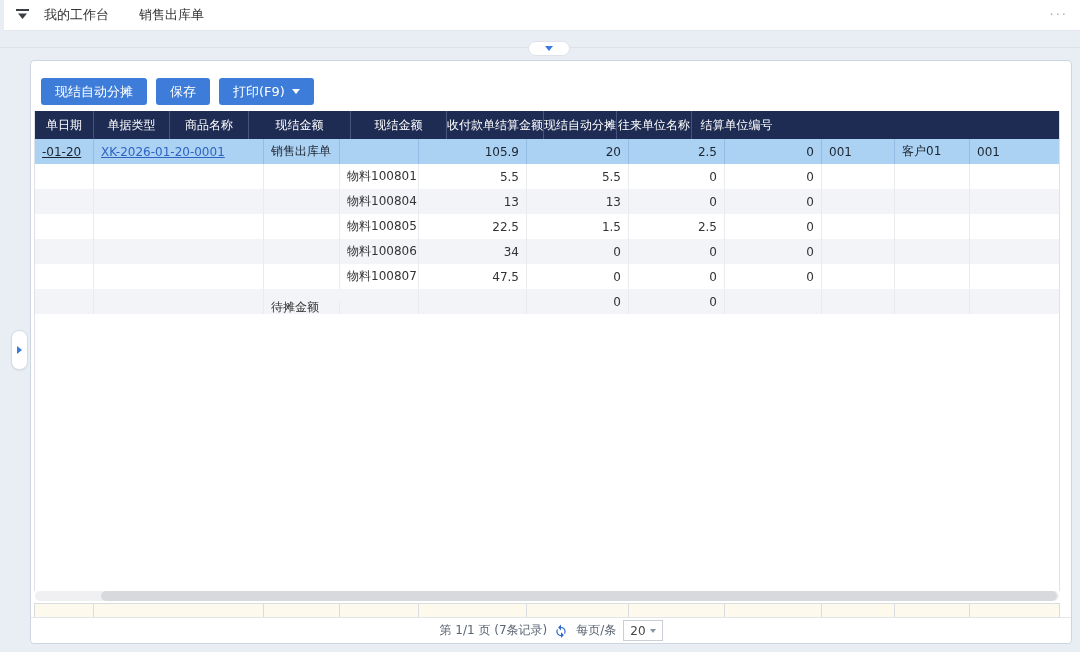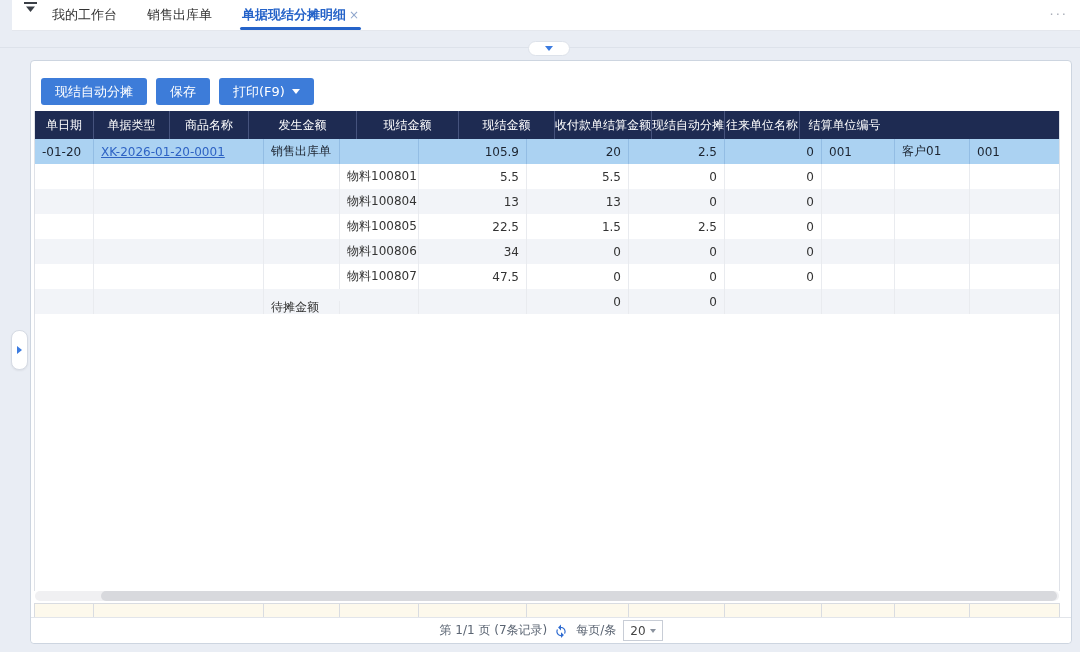--- a/index.html
+++ b/index.html
@@ -2,22 +2,22 @@
 <html><head>
 <meta charset="utf-8">
 <style>
   html,body{margin:0;padding:0}
   body{
     width:1080px;height:652px;position:relative;overflow:hidden;
     background:#e9edf4;color:#333;
     font-family:"DejaVu Sans","Liberation Sans",sans-serif;font-size:12px;
   }
   
-  .tabbar{position:absolute;top:0;left:12px;right:0;height:31px;background:#fff;
-    border-bottom:1px solid #e4e7ed;display:flex;align-items:flex-start;padding-left:10px;box-sizing:border-box}
+  .tabbar{position:absolute;top:0;left:4px;right:0;height:31px;background:#fff;
+    border-bottom:1px solid #e4e7ed;display:flex;align-items:center;padding-left:10px;box-sizing:border-box}
   .filter-icon{width:16px;height:16px;margin-right:14px;display:flex;align-items:center;justify-content:center}
   .tab-list{display:flex;height:100%}
   .tab{display:flex;align-items:center;height:100%;margin-right:30px;color:#333;
     font-size:13px;position:relative;cursor:pointer;white-space:nowrap}
   .tab.active{color:#2563c9;font-weight:600}
   .tab.active::after{content:"";position:absolute;left:-2px;right:-2px;bottom:0;height:3px;background:#2563c9;border-radius:2px}
   .tab .close{margin-left:3px;color:#8fa6cc;font-size:12px;font-weight:400}
   .more-dots{position:absolute;right:12px;top:7px;color:#a9aeb8;font-size:13px;letter-spacing:2px;cursor:pointer}
   
   .collapse-line{position:absolute;top:47px;left:0;right:0;height:1px;background:#dde2ea}
@@ -80,24 +80,20 @@
       <polygon points="3,5.5 12,5.5 7.5,11" fill="#3a3f46"></polygon>
     </svg>
   </span>
   <div class="tab-list">
       <div class="tab">
         <span>我的工作台</span>
       </div>
       <div class="tab">
         <span>销售出库单</span>
       </div>
-      <div class="tab active">
-        <span>单据现结分摊明细</span>
-        <span class="close">×</span>
-      </div>
     </div>
   <span class="more-dots">···</span>
 </div>
 
 <div class="collapse-line"></div>
 <div class="collapse-pill">
   <span class="tri-down"></span>
 </div>
 
 <div class="left-expander">
@@ -117,31 +113,30 @@
         <span>打印(F9)</span>
         <span class="caret"></span>
       </button>
     </div>
 
   <div class="grid">
     <div class="ghead">
         <div class="hcell" style="width: 59px;">单日期</div>
         <div class="hcell" style="width: 76px;">单据类型</div>
         <div class="hcell" style="width: 79px;">商品名称</div>
-        <div class="hcell" style="width: 108px;">发生金额</div>
         <div class="hcell" style="width: 102px;">现结金额</div>
         <div class="hcell" style="width: 96px;">现结金额</div>
         <div class="hcell" style="width: 97px;">收付款单结算金额</div>
         <div class="hcell" style="width: 73px;">现结自动分摊</div>
         <div class="hcell" style="width: 75px;">往来单位名称</div>
         <div class="hcell" style="width: 89px;">结算单位编号</div>
       </div>
     <div id="grid-body">
         <div class="grow selected">
-          <div class="gcell" style="width: 59px;">-01-20</div>
+          <div class="gcell" style="width: 59px; text-decoration: underline;">-01-20</div>
           <div class="gcell" style="width: 170px;">
             <a>XK-2026-01-20-0001</a>
           </div>
           <div class="gcell" style="width: 76px;">销售出库单</div>
           <div class="gcell" style="width: 79px;"></div>
           <div class="gcell right" style="width: 108px;">105.9</div>
           <div class="gcell right" style="width: 102px;">20</div>
           <div class="gcell right" style="width: 96px;">2.5</div>
           <div class="gcell right" style="width: 97px;">0</div>
           <div class="gcell" style="width: 73px;">001</div>

